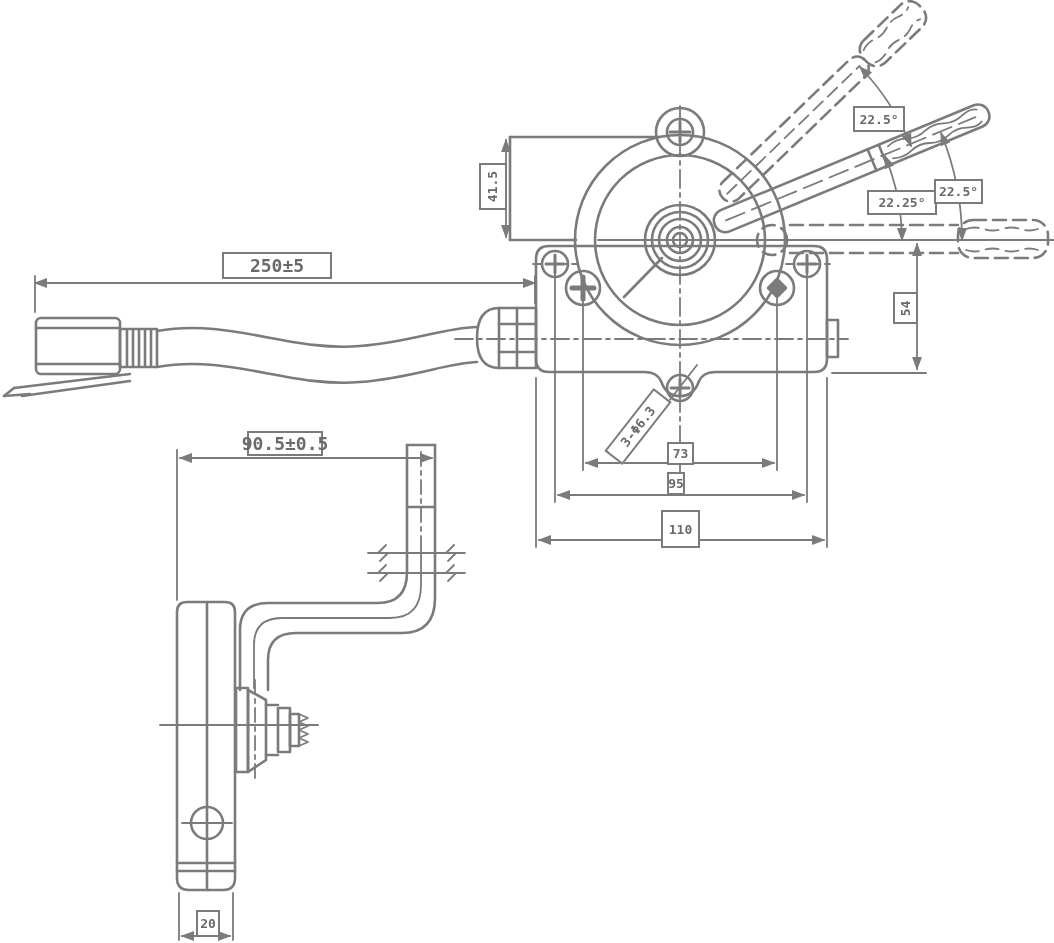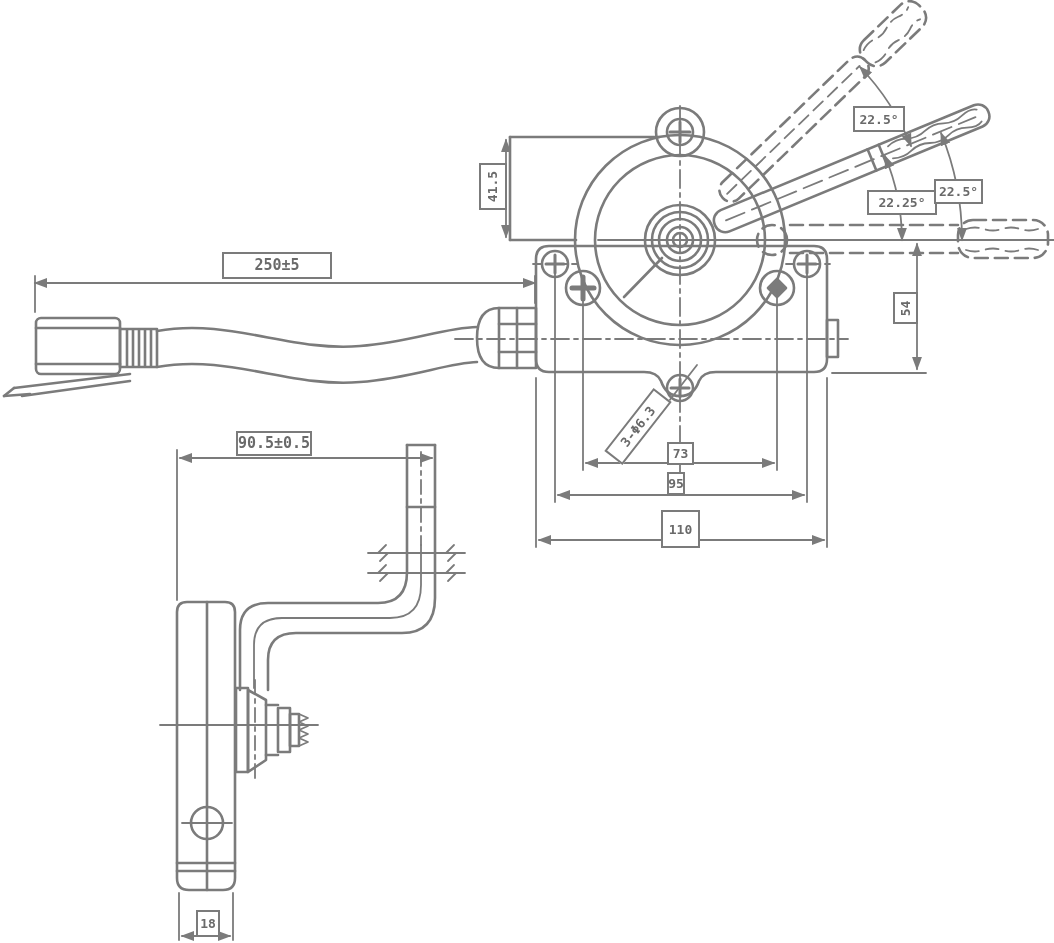--- a/index.html
+++ b/index.html
@@ -1,21 +1,21 @@
 <!DOCTYPE html>
 <html><head>
 <meta charset="utf-8">
 <style>
   html,body{margin:0;padding:0;background:#fff;}
   #stage{position:relative;width:1054px;height:943px;background:#fff;overflow:hidden;
          font-family:"DejaVu Sans Mono", monospace;}
   svg{position:absolute;left:0;top:0;}
   .dim-box{position:absolute;display:flex;align-items:center;justify-content:center;
            border:2px solid #7b7b7b;background:#fff;color:#6a6a6a;
-           font-family:"DejaVu Sans Mono", monospace;font-size:15px;font-weight:700;
+           font-family:"DejaVu Sans Mono", monospace;font-size:18px;font-weight:700;
            line-height:1;box-sizing:border-box;white-space:nowrap;z-index:5;}
   .dim-box.rot span{transform:rotate(-90deg);display:block;}
   .dim-box.tilt{transform:rotate(-52deg);}
   .sz-sm{font-size:13px;}
 </style>
 </head>
 <body>
 
 <div id="stage">
 
@@ -229,17 +229,17 @@
 </div>
 
 <div class="dim-box tilt sz-sm" style="left:598px;top:415px;width:80px;height:23px;">3-Φ6.3</div>
 
 <div class="dim-box sz-sm" style="left:667px;top:442px;width:27px;height:23px;">73</div>
 
 <div class="dim-box sz-sm" style="left:667px;top:472px;width:18px;height:23px;">95</div>
 
 <div class="dim-box sz-sm" style="left:661px;top:510px;width:39px;height:38px;">110</div>
 
-<div class="dim-box" style="left:236px;top:431px;width:76px;height:25px;">90.5±0.5</div>
-
-<div class="dim-box sz-sm" style="left:196px;top:910px;width:24px;height:27px;">18</div>
+<div class="dim-box" style="left:247px;top:431px;width:76px;height:25px;">90.5±0.5</div>
+
+<div class="dim-box sz-sm" style="left:196px;top:910px;width:24px;height:27px;">20</div>
 
 </div>
 
 </body></html>

